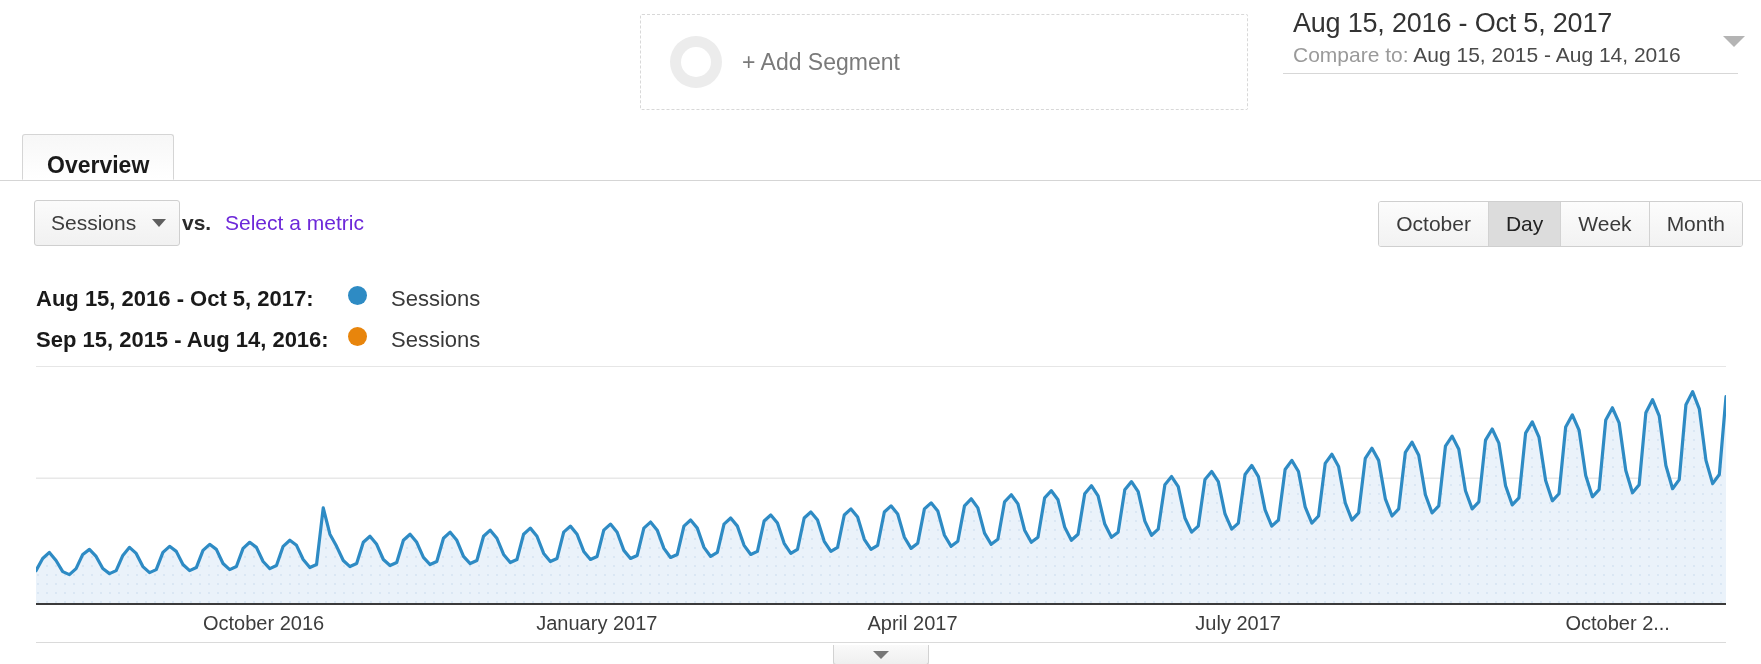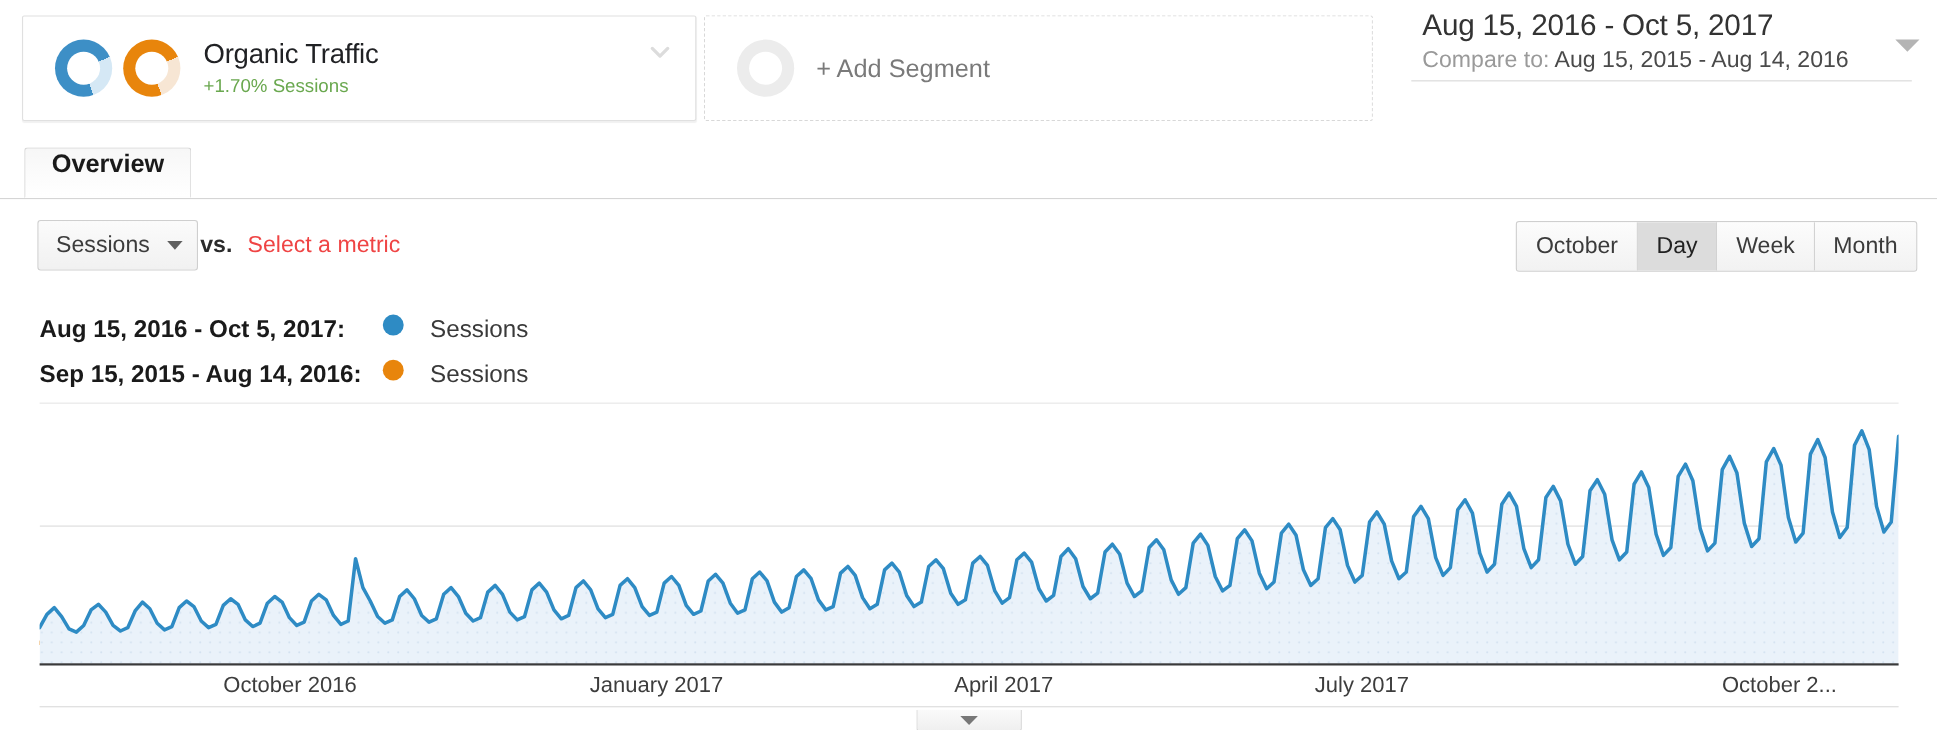--- a/index.html
+++ b/index.html
@@ -96,21 +96,21 @@
   }
 
   
   .tabstrip {
     position: absolute; left: 0; top: 133px; width: 1761px; height: 48px;
     border-bottom: 1px solid #d5d5d5;
   }
   .tab {
     position: absolute; left: 22px; bottom: 0;
     height: 46px; padding: 0 24px;
-    display: flex; align-items: flex-start;
+    display: flex; align-items: flex-end;
     font-size: 23px; font-weight: bold; color: #1a1a1a;
     background: linear-gradient(#f7f7f7, #ffffff);
     border: 1px solid #d5d5d5; border-bottom: 1px solid #fff;
     border-radius: 3px 3px 0 0;
     cursor: pointer;
   }
 
   
   .controls { position: absolute; left: 0; top: 196px; width: 1761px; height: 62px; }
   .metric-select {
@@ -128,21 +128,21 @@
     border-left: 7px solid transparent;
     border-right: 7px solid transparent;
     border-top: 8px solid #5f5f5f;
   }
   .vs-label {
     position: absolute; left: 182px; top: 15px;
     font-size: 21px; font-weight: bold; color: #2b2b2b; text-align: center;
   }
   .select-metric-link {
     position: absolute; left: 225px; top: 15px;
-    font-size: 21px; color: #ef4444; cursor: pointer;
+    font-size: 21px; color: #6d28d9; cursor: pointer;
   }
 
   .granularity {
     position: absolute; right: 18px; top: 5px;
     display: flex; border: 1px solid #cfcfcf; border-radius: 3px; overflow: hidden;
   }
   .gran-btn {
     height: 44px; padding: 0 17px;
     display: flex; align-items: center; justify-content: center;
     font-size: 21px; color: #3b3b3b;
@@ -203,41 +203,20 @@
     border-top: 8px solid #777;
   }
 </style>
 </head>
 <body>
 
 <div id="app">
 
   <div class="segment-bar">
 
-    <div class="seg-card applied">
-      <div class="donuts">
-        <div class="donut donut-blue">
-          <div class="ring"></div>
-            <div class="hole"></div>
-        </div>
-        <div class="donut donut-orange">
-          <div class="ring"></div>
-            <div class="hole"></div>
-        </div>
-      </div>
-      <div class="seg-text">
-        <div class="seg-title">Organic Traffic</div>
-        <div class="seg-delta">+1.70% Sessions</div>
-      </div>
-      <div class="seg-chevron">
-        <svg width="28" height="28" viewBox="0 0 28 28">
-          <path d="M7 11 L14 18 L21 11" fill="none" stroke="#dcdcdc" stroke-width="3" stroke-linecap="round" stroke-linejoin="round"></path>
-        </svg>
-      </div>
-    </div>
 
     <div class="seg-card add">
       <div class="donuts">
         <div class="donut donut-ghost">
           <div class="ring"></div>
             <div class="hole"></div>
         </div>
       </div>
       <div class="add-label">+ Add Segment</div>
     </div>

